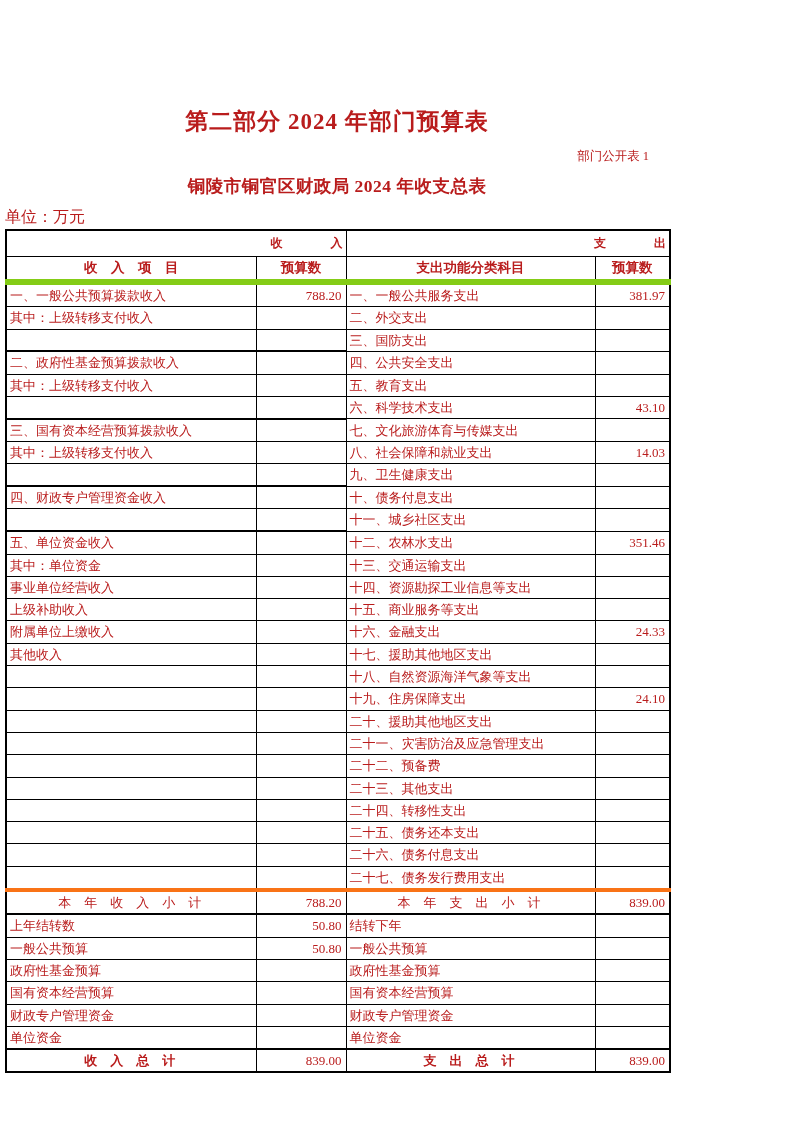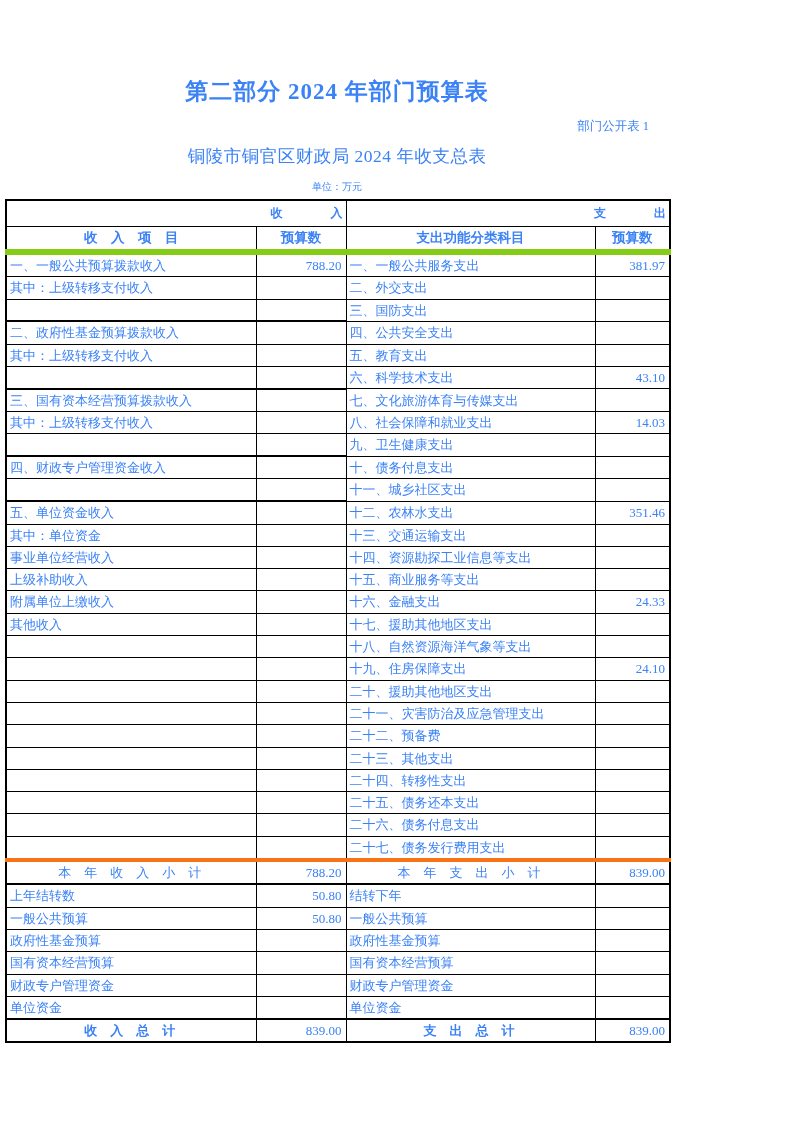--- a/index.html
+++ b/index.html
@@ -2,52 +2,52 @@
 <html><head>
 <meta charset="utf-8">
 <style>
   html,body { margin:0; padding:0; background:#ffffff; }
   .page {
     position: relative;
     width: 674px;
     height: 1122px;
     background: #ffffff;
     font-family: "Liberation Serif", "DejaVu Serif", serif;
-    color: #3b82f6;
+    color: #b91c1c;
     box-sizing: border-box;
-    padding-top: 78px;
+    padding-top: 108px;
     overflow: hidden;
   }
   .content { width: 664px; margin: 12px auto; }
   .doc-title {
     font-size: 23px;
     font-weight: bold;
     text-align: center;
     margin: 0;
     line-height: 28px;
     letter-spacing: 1px;
   }
   .table-note {
     text-align: right;
     font-size: 12.5px;
     line-height: 16px;
     margin-top: 10px;
     padding-right: 20px;
   }
   .doc-subtitle {
     font-size: 17.5px;
-    font-weight: normal;
+    font-weight: bold;
     text-align: center;
     margin: 12px 0 0 0;
     line-height: 21px;
     letter-spacing: 0.5px;
   }
   .unit-note {
-    text-align: center;
-    font-size: 10px;
+    text-align: left;
+    font-size: 16px;
     line-height: 16px;
     margin-top: 12px;
     margin-bottom: 4px;
   }
   table.budget-table {
     border-collapse: collapse;
     table-layout: fixed;
     width: 664px;
     font-size: 13px;
     border: 2px solid #000;

